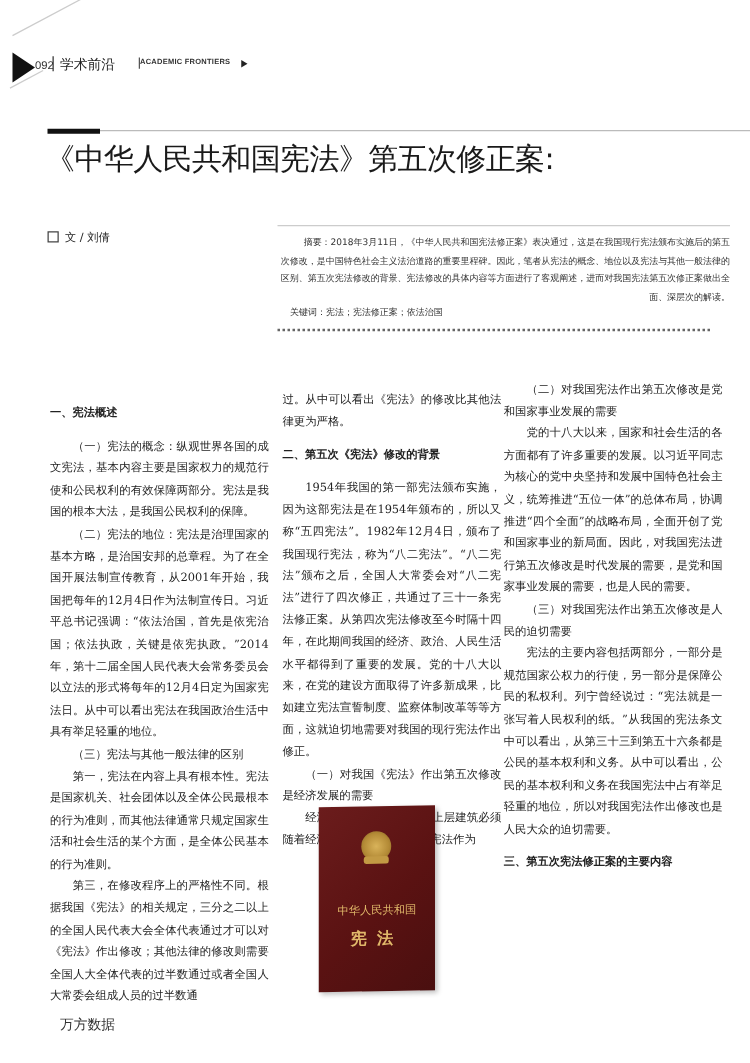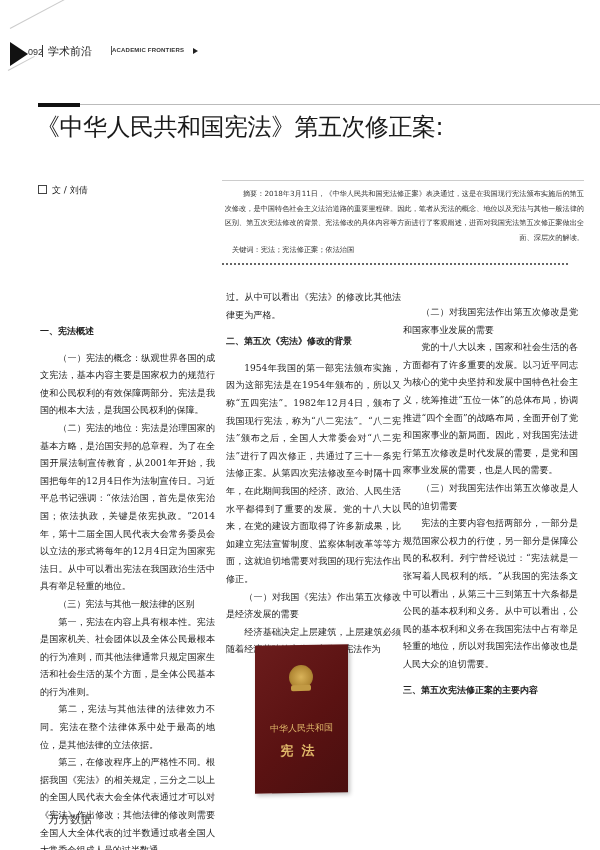--- a/index.html
+++ b/index.html
@@ -30,23 +30,23 @@
 
   
   .abs-rule { left: 222px; top: 180px; width: 362px; height: 1px; background: #ccc; }
   .abstract { left: 224px; top: 187px; width: 360px; font-family: "DejaVu Sans", sans-serif; font-size: 7.2px; line-height: 14.5px; color: #333; text-indent: 2em; text-align: right; }
   .abs-kw { left: 232px; top: 245px; font-family: "DejaVu Sans", sans-serif; font-size: 7.2px; color: #333; }
   .abs-dot { left: 222px; top: 263px; width: 346px; height: 0; border-top: 2px dotted #666; }
 
   
   .col { width: 175px; font-size: 9.1px; line-height: 17.6px; color: #222; text-align: justify; }
   .col p { margin: 0; text-indent: 2em; }
-  .col h3 { margin: 0; font-family: Liberation Sans, sans-serif; font-size: 9px; font-weight: bold; text-indent: 0; }
+  .col h3 { margin: 0; font-family: Liberation Mono, monospace; font-size: 9px; font-weight: bold; text-indent: 0; }
   .col1 { left: 40px; top: 323px; }
-  .col2 { left: 226px; top: 289px; }
+  .col2 { left: 226px; top: 312px; }
   .col3 { left: 403px; top: 304px; }
   .gap { height: 9px; }
 
   
   .book { left: 255px; top: 645px; width: 93px; height: 148px; background: linear-gradient(135deg, #6b1c1c 0%, #5a1212 55%, #4a0f0f 100%);
      box-shadow: 2px 2px 4px rgba(0,0,0,0.25); transform: skewY(-1deg); }
   .book .emblem { position:absolute; left: 34px; top: 20px; width: 24px; height: 24px; border-radius: 50%; background: radial-gradient(circle, #d9b35a 0%, #b38a36 60%, #7a5a20 100%); }
   .book .emblem-base { position:absolute; left: 36px; top: 40px; width: 20px; height: 6px; background:#c29a44; border-radius: 2px; }
   .book .b-title { position:absolute; left: 0; width: 100%; top: 77px; text-align:center; color:#e0b86a; font-family:"DejaVu Serif", serif; font-size: 9px; letter-spacing: 0px; }
   .book .b-sub { position:absolute; left: 0; width: 100%; top: 97px; text-align:center; color:#e0b86a; font-family:"DejaVu Serif", serif; font-size: 13px; font-weight: bold; letter-spacing: 8px; }
@@ -80,21 +80,20 @@
 <div class="abs abs-kw">关键词：宪法；宪法修正案；依法治国</div>
 <div class="abs abs-dot"></div>
 
 <div class="abs col col1">
   <h3>一、宪法概述</h3>
   <div class="gap"></div>
   <p>（一）宪法的概念：纵观世界各国的成文宪法，基本内容主要是国家权力的规范行使和公民权利的有效保障两部分。宪法是我国的根本大法，是我国公民权利的保障。</p>
   <p>（二）宪法的地位：宪法是治理国家的基本方略，是治国安邦的总章程。为了在全国开展法制宣传教育，从2001年开始，我国把每年的12月4日作为法制宣传日。习近平总书记强调：“依法治国，首先是依宪治国；依法执政，关键是依宪执政。”2014年，第十二届全国人民代表大会常务委员会以立法的形式将每年的12月4日定为国家宪法日。从中可以看出宪法在我国政治生活中具有举足轻重的地位。</p>
   <p>（三）宪法与其他一般法律的区别</p>
   <p>第一，宪法在内容上具有根本性。宪法是国家机关、社会团体以及全体公民最根本的行为准则，而其他法律通常只规定国家生活和社会生活的某个方面，是全体公民基本的行为准则。</p>
-  <p>第二，宪法与其他法律的法律效力不同。宪法在整个法律体系中处于最高的地位，是其他法律的立法依据。</p>
   <p>第三，在修改程序上的严格性不同。根据我国《宪法》的相关规定，三分之二以上的全国人民代表大会全体代表通过才可以对《宪法》作出修改；其他法律的修改则需要全国人大全体代表的过半数通过或者全国人大常委会组成人员的过半数通</p>
 </div>
 
 <div class="abs col col2">
   <p style="text-indent:0">过。从中可以看出《宪法》的修改比其他法律更为严格。</p>
   <div class="gap"></div>
   <h3>二、第五次《宪法》修改的背景</h3>
   <div class="gap"></div>
   <p>1954年我国的第一部宪法颁布实施，因为这部宪法是在1954年颁布的，所以又称“五四宪法”。1982年12月4日，颁布了我国现行宪法，称为“八二宪法”。“八二宪法”颁布之后，全国人大常委会对“八二宪法”进行了四次修正，共通过了三十一条宪法修正案。从第四次宪法修改至今时隔十四年，在此期间我国的经济、政治、人民生活水平都得到了重要的发展。党的十八大以来，在党的建设方面取得了许多新成果，比如建立宪法宣誓制度、监察体制改革等等方面，这就迫切地需要对我国的现行宪法作出修正。</p>
   <p>（一）对我国《宪法》作出第五次修改是经济发展的需要</p>

